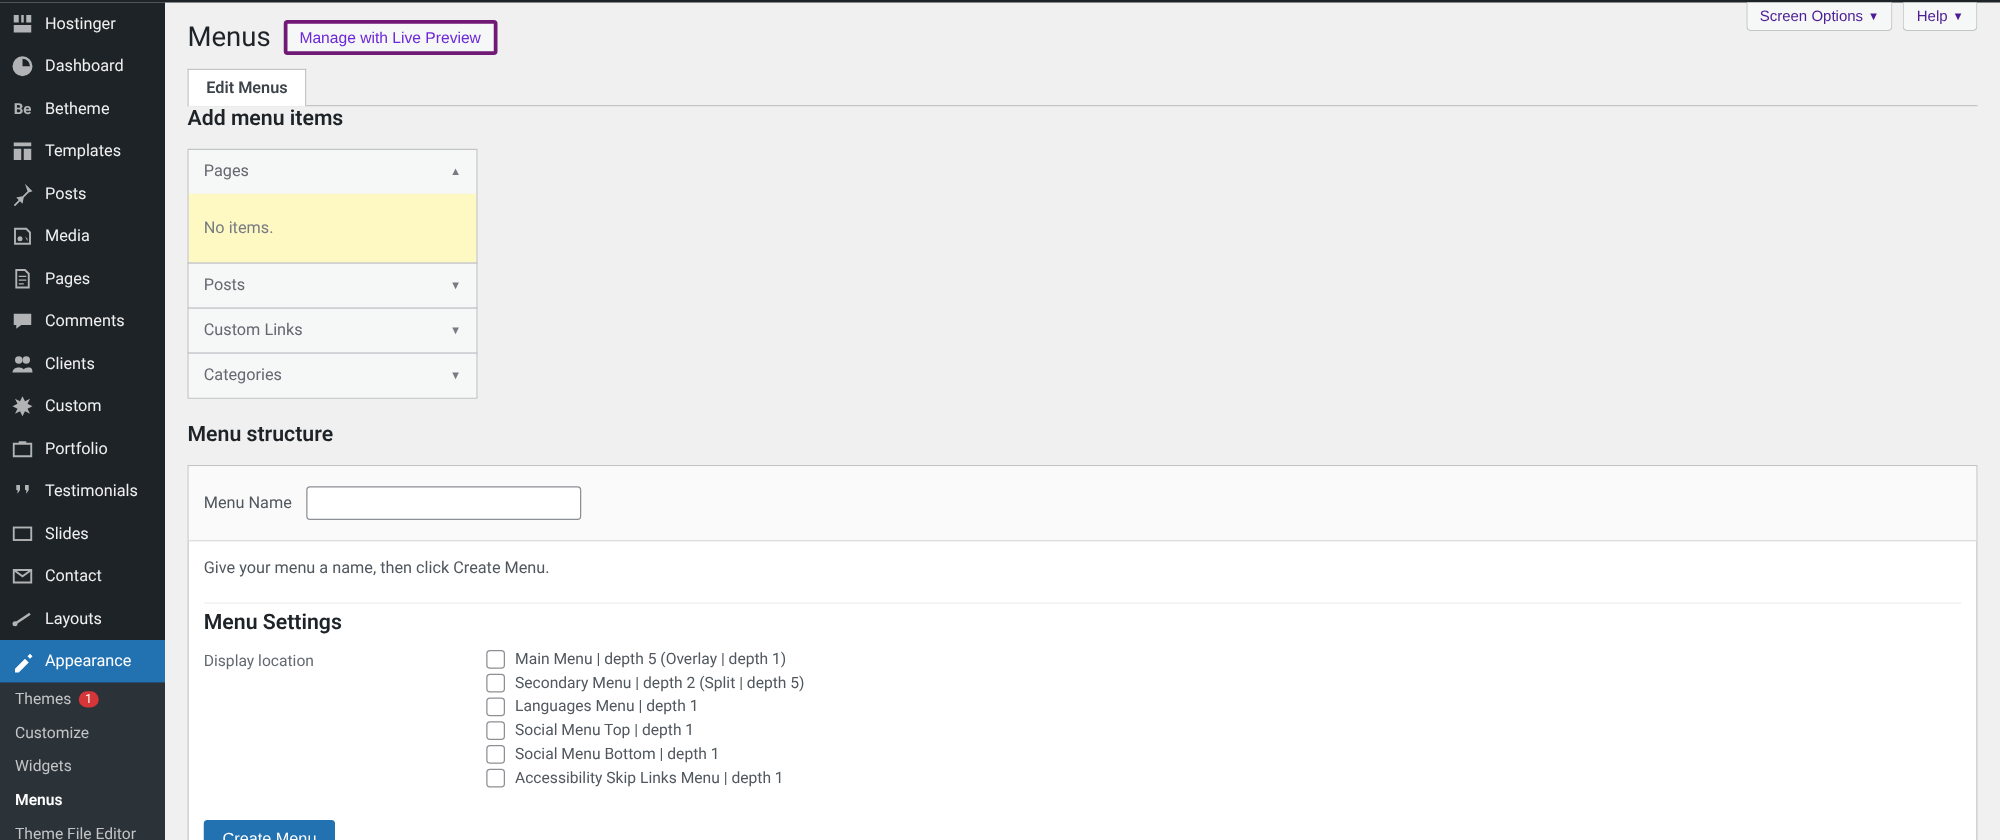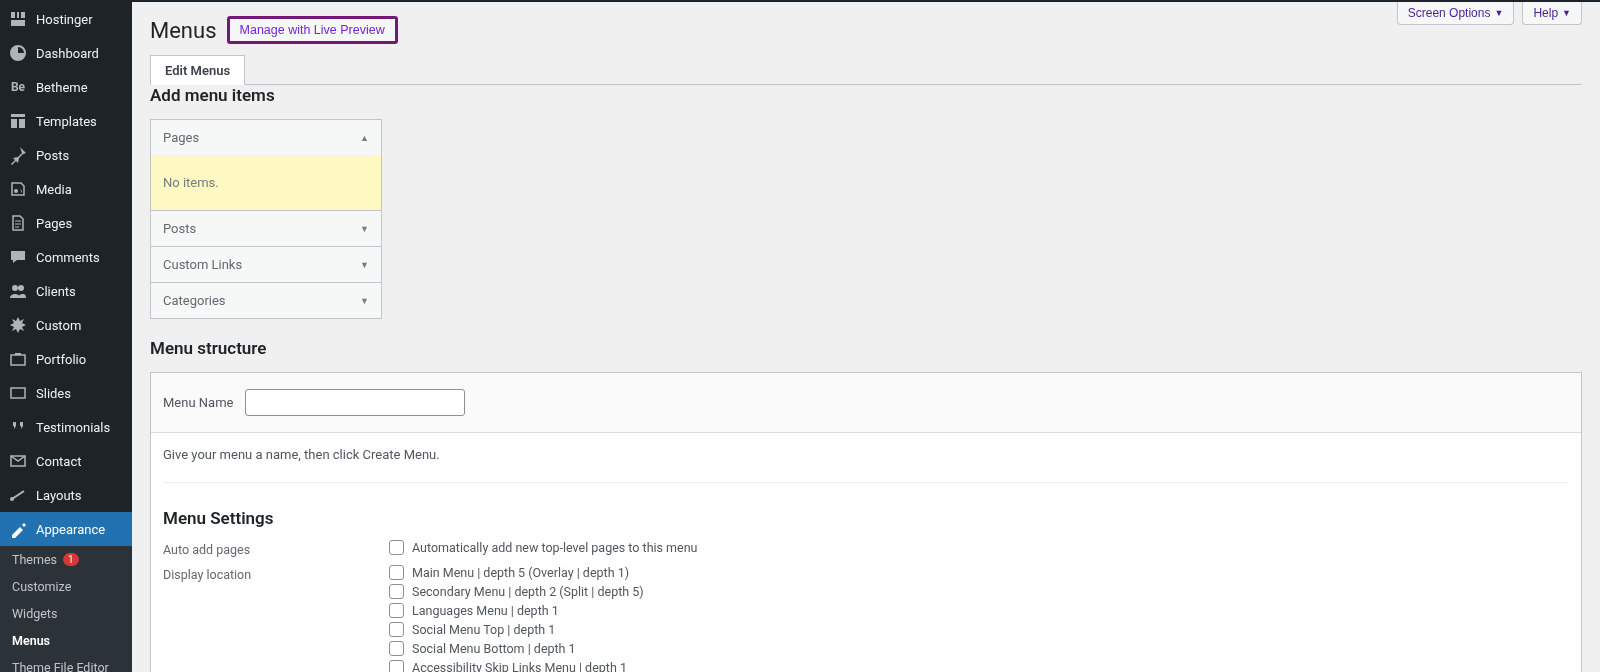--- a/index.html
+++ b/index.html
@@ -42,21 +42,21 @@
 .acc-body { background: #fef9c3; padding: 20px 12px; color: #787c82; font-size: 13px; }
 .acc .arrow { font-size: 9px; color: #787c82; }
 
 .panel { background: #fff; border: 1px solid #c3c4c7; }
 .panel-row { display: flex; align-items: center; padding: 16px 12px; border-bottom: 1px solid #dcdcde; background: #fafafa; gap: 12px; }
 .panel-row label { font-size: 13px; color: #50575e; }
 .panel-row input[type=text] { border: 1px solid #8c8f94; border-radius: 3px; padding: 5px 8px; width: 220px; font-size: 13px; }
 .panel-body { padding: 14px 12px; }
 .hint { font-size: 13px; color: #50575e; margin-bottom: 20px; }
 
-.settings h3 { font-size: 17px; font-weight: 600; margin-bottom: 12px; border-top: 1px solid #eee; padding-top: 25px; color: #1d2327; }
+.settings h3 { font-size: 17px; font-weight: 600; margin-bottom: 12px; border-top: 1px solid #eee; padding-top: 5px; color: #1d2327; }
 .setting-row { display: flex; margin-bottom: 6px; }
 .setting-label { width: 226px; font-size: 12.5px; color: #646970; padding-top: 2px; }
 .setting-opts { flex: 1; }
 .chk { display: flex; align-items: center; gap: 8px; margin-bottom: 4px; font-size: 12.5px; color: #50575e; }
 .chk input[type=checkbox] { width: 15px; height: 15px; border: 1px solid #8c8f94; border-radius: 3px; appearance: none; background: #fff; cursor: pointer; }
 
 .create-btn { background: #2271b1; color: #fff; border: 1px solid #2271b1; padding: 6px 14px; font-size: 13px; border-radius: 3px; cursor: pointer; margin-top: 16px; }
 </style>
 </head>
 <body>
@@ -154,33 +154,33 @@
           <svg viewBox="0 0 20 20" fill="currentColor">
             <path d="M3 6h14v10H3z" fill="none" stroke="currentColor" stroke-width="1.5"></path>
             <path d="M7 6V4h6v2"></path>
           </svg>
         </span>
         <span>Portfolio</span>
       </div>
       <div class="sb-item">
         <span class="sb-icon">
           <svg viewBox="0 0 20 20" fill="currentColor">
+            <path d="M5 5h3v4l-2 3V9H5zM12 5h3v4l-2 3V9h-1z"></path>
+          </svg>
+        </span>
+        <span>Testimonials</span>
+      </div>
+      <div class="sb-item">
+        <span class="sb-icon">
+          <svg viewBox="0 0 20 20" fill="currentColor">
             <rect x="3" y="5" width="14" height="10" fill="none" stroke="currentColor" stroke-width="1.5"></rect>
             <path d="M3 10h14"></path>
           </svg>
         </span>
         <span>Slides</span>
-      </div>
-      <div class="sb-item">
-        <span class="sb-icon">
-          <svg viewBox="0 0 20 20" fill="currentColor">
-            <path d="M5 5h3v4l-2 3V9H5zM12 5h3v4l-2 3V9h-1z"></path>
-          </svg>
-        </span>
-        <span>Testimonials</span>
       </div>
       <div class="sb-item">
         <span class="sb-icon">
           <svg viewBox="0 0 20 20" fill="currentColor">
             <path d="M3 5h14v10H3z" fill="none" stroke="currentColor" stroke-width="1.5"></path>
             <path d="M3 5l7 5 7-5" fill="none" stroke="currentColor" stroke-width="1.5"></path>
           </svg>
         </span>
         <span>Contact</span>
       </div>
@@ -281,29 +281,20 @@
           <div class="panel-row">
             <label>Menu Name</label>
             <input type="text" value="" style="">
           </div>
           <div class="panel-body">
             <div class="hint">Give your menu a name, then click Create Menu.</div>
 
             <div class="settings">
               <h3>Menu Settings</h3>
 
-              <div class="setting-row">
-                <div class="setting-label">Auto add pages</div>
-                <div class="setting-opts">
-                  <label class="chk">
-                    <input type="checkbox" style="">
-                    <span>Automatically add new top-level pages to this menu</span>
-                  </label>
-                </div>
-              </div>
 
               <div class="setting-row">
                 <div class="setting-label">Display location</div>
                 <div class="setting-opts" id="locations">
                     <label class="chk">
                       <input type="checkbox" style="">
                       <span>Main Menu | depth 5 (Overlay | depth 1)</span>
                     </label>
                     <label class="chk">
                       <input type="checkbox" style="">

